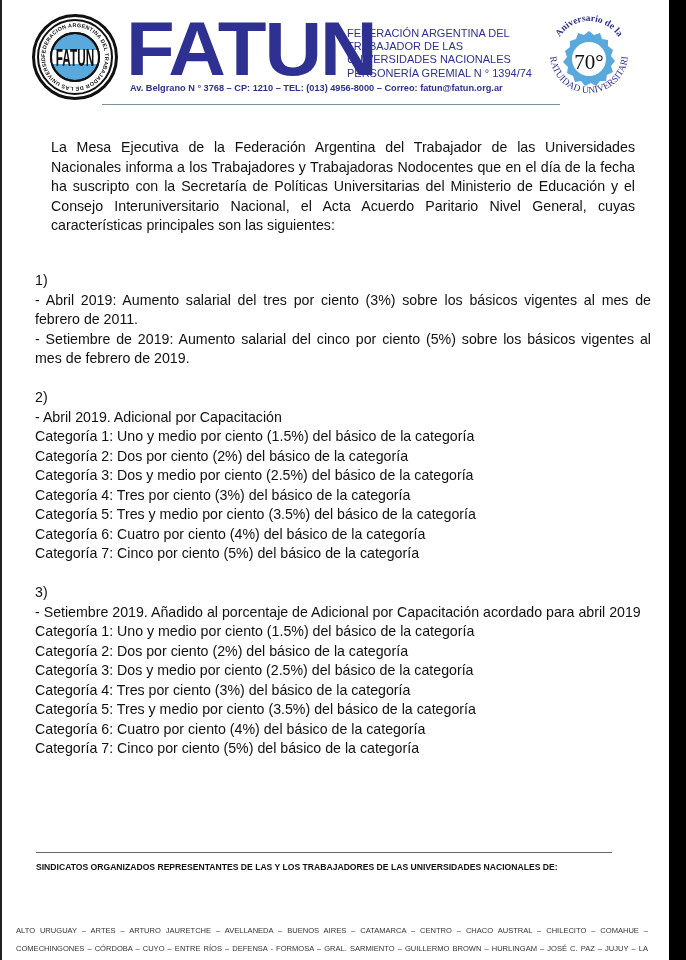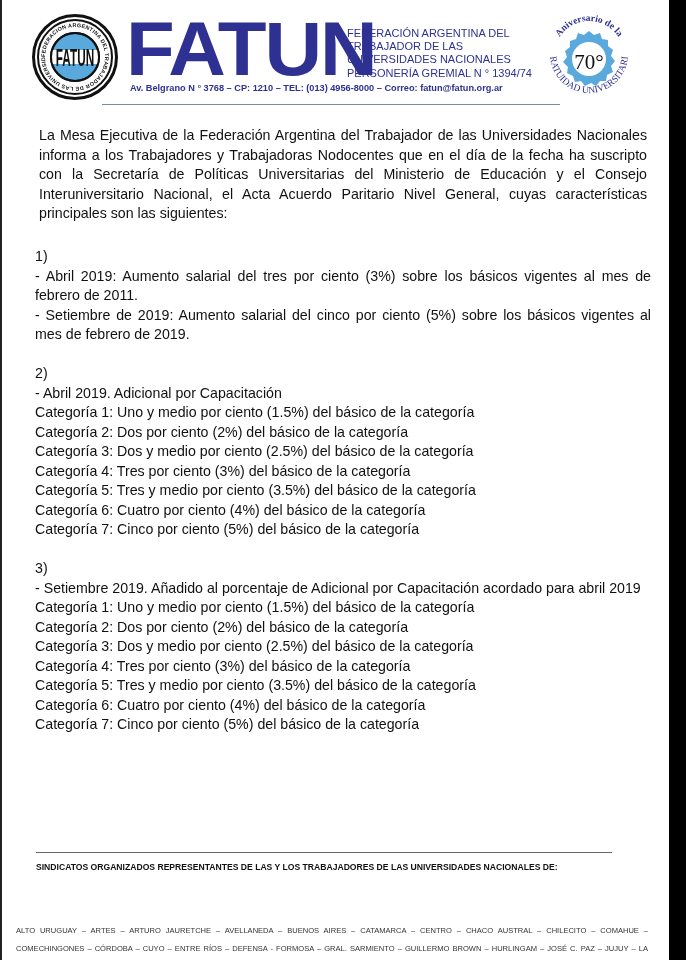--- a/index.html
+++ b/index.html
@@ -43,21 +43,21 @@
     position: absolute; left: 100px; top: 104px; width: 458px; height: 1px; background: #7a8f9b;
   }
   .anniv { position: absolute; left: 540px; top: 10px; width: 94px; height: 98px; }
 
   
   .body {
     position: absolute; left: 33px; top: 122px; width: 616px;
     font-family: "Liberation Sans", sans-serif;
     font-size: 14.2px; line-height: 19.5px; color: #111;
   }
-  .para { text-align: justify; margin: 4px; }
+  .para { text-align: justify; margin: 16px; }
   .blank { height: 19.5px; }
   .line { margin: 0; white-space: nowrap; }
   .just { text-align: justify; margin: 0; }
 
   
   .footer-rule {
     position: absolute; left: 34px; top: 852px; width: 576px; height: 1px; background: #666;
   }
   .footer-title {
     position: absolute; left: 34px; top: 862px; width: 612px;

